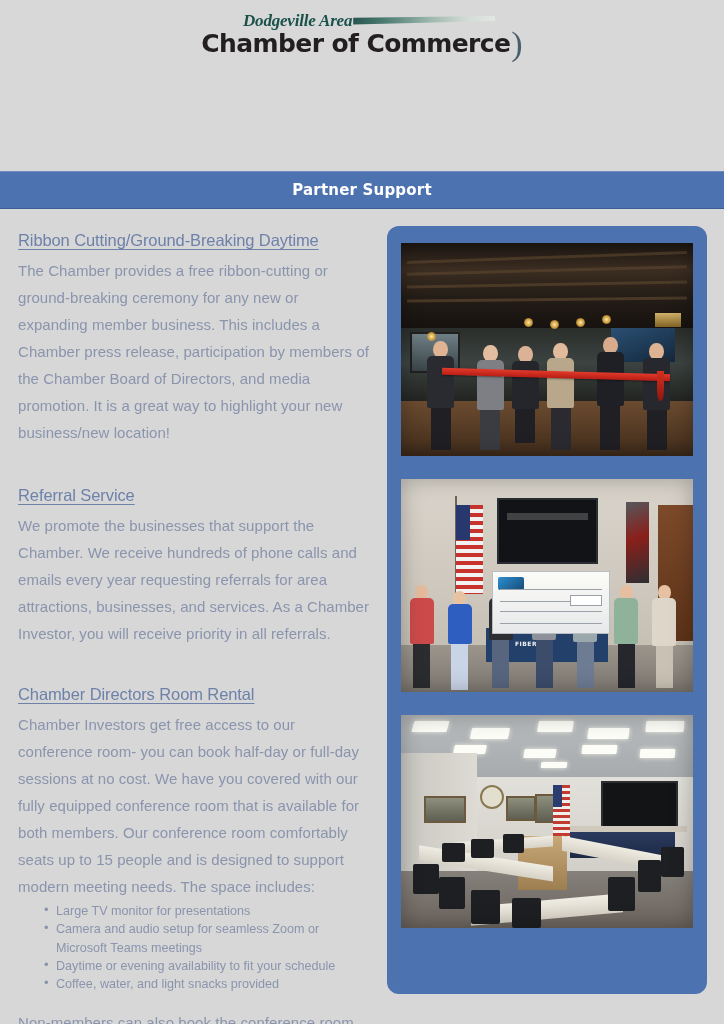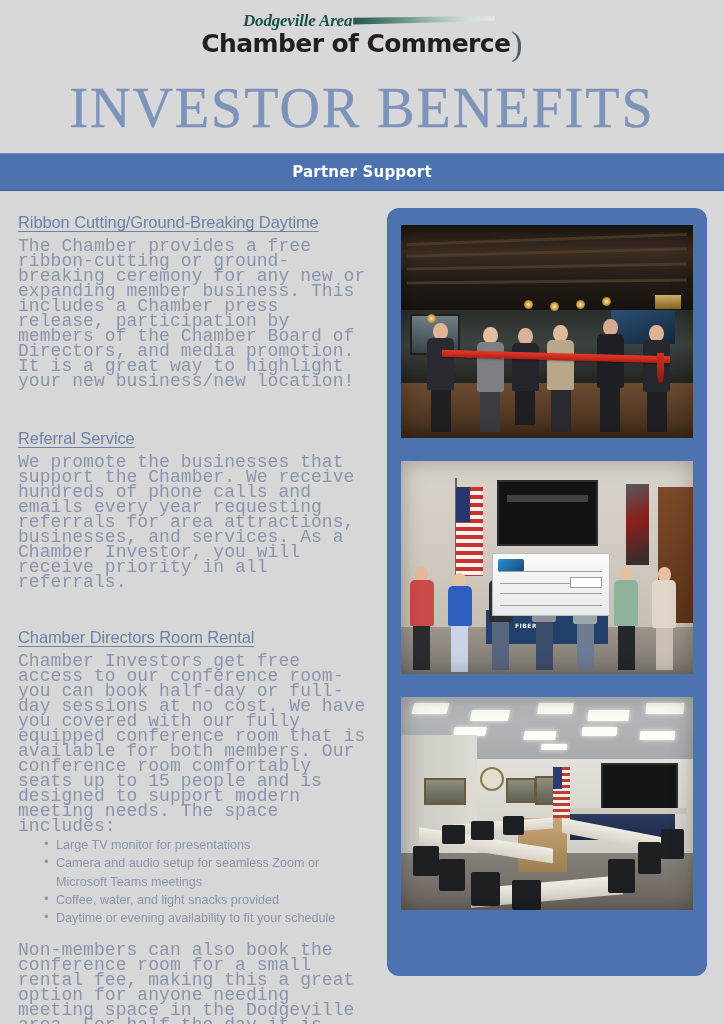--- a/index.html
+++ b/index.html
@@ -11,21 +11,21 @@
     height: 1024px;
     background: #d7d7d7;
     font-family: "Liberation Sans", sans-serif;
     overflow: hidden;
     position: relative;
   }
 
   
   .header {
     width: 724px;
-    height: 153px;
+    height: 171px;
     background: #d8d8d8;
     position: relative;
   }
   .logo {
     position: absolute;
     left: 0;
     right: 0;
     top: 12px;
     height: 52px;
     display: flex;
@@ -135,24 +135,24 @@
     font-weight: normal;
     color: #6d81a9;
     text-decoration: underline;
     text-underline-offset: 3px;
     letter-spacing: -0.1px;
     margin: 0 0 7px 0;
     display: inline-block;
   }
   .section-heading.indented { }
   .body-text {
-    font-family: Liberation Mono, monospace;
-    font-size: 18px;
+    font-family: Liberation Sans, sans-serif;
+    font-size: 15px;
     color: #8a94ad;
-    line-height: 15px;
+    line-height: 27px;
     margin: 0;
     letter-spacing: 0.05px;
   }
   .gap-1 { height: 40px; }
   .gap-2 { height: 38px; }
   .gap-3 { height: 16px; }
   ul.bullets {
     margin: 2px 0 0 0;
     padding-left: 26px;
     list-style: none;
@@ -396,21 +396,20 @@
   <div class="logo">
     <div class="logo-top">
       <span class="logo-line1">Dodgeville Area</span>
       <span class="logo-swoosh"></span>
     </div>
     <div class="logo-bottom">
       <span class="logo-line2">Chamber of Commerce</span>
       <span class="logo-paren">)</span>
     </div>
   </div>
-  <div class="page-title">INVESTOR BENEFITS</div>
 </div>
 
 <div class="banner">
   <span class="banner-title">Partner Support</span>
 </div>
 
 <div class="content">
 
   <div class="left-col">
 
@@ -427,22 +426,22 @@
     </div>
 
     <div class="gap-2"></div>
 
     <div class="section">
       <div class="section-heading">Chamber Directors  Room  Rental</div>
       <p class="body-text">Chamber  Investors get free access to our conference room- you can book half-day or full-day sessions at no cost. We have you covered with our fully equipped conference room that is available for both members. Our conference room comfortably seats up to 15 people and is designed to support modern meeting needs. The space includes:</p>
       <ul class="bullets">
         <li>Large TV monitor for presentations</li>
         <li>Camera and audio setup for seamless Zoom or Microsoft Teams meetings</li>
+        <li>Daytime or evening availability to fit your schedule</li>
         <li>Coffee, water, and light snacks provided</li>
-        <li>Daytime or evening availability to fit your schedule</li>
       </ul>
       <div class="gap-3"></div>
       <p class="body-text">Non-members can also book the conference room for a small rental fee, making this a great option for anyone needing meeting space in the  Dodgeville area.  For half the day it is $50, for a full day it is $100.  Public restroom is available for use and waiting area if needed for closed sessions or interviews.</p>
     </div>
   </div>
 
   <div class="photo-panel">
 
     <div class="photo">
       <div class="p1-ceiling"></div>

